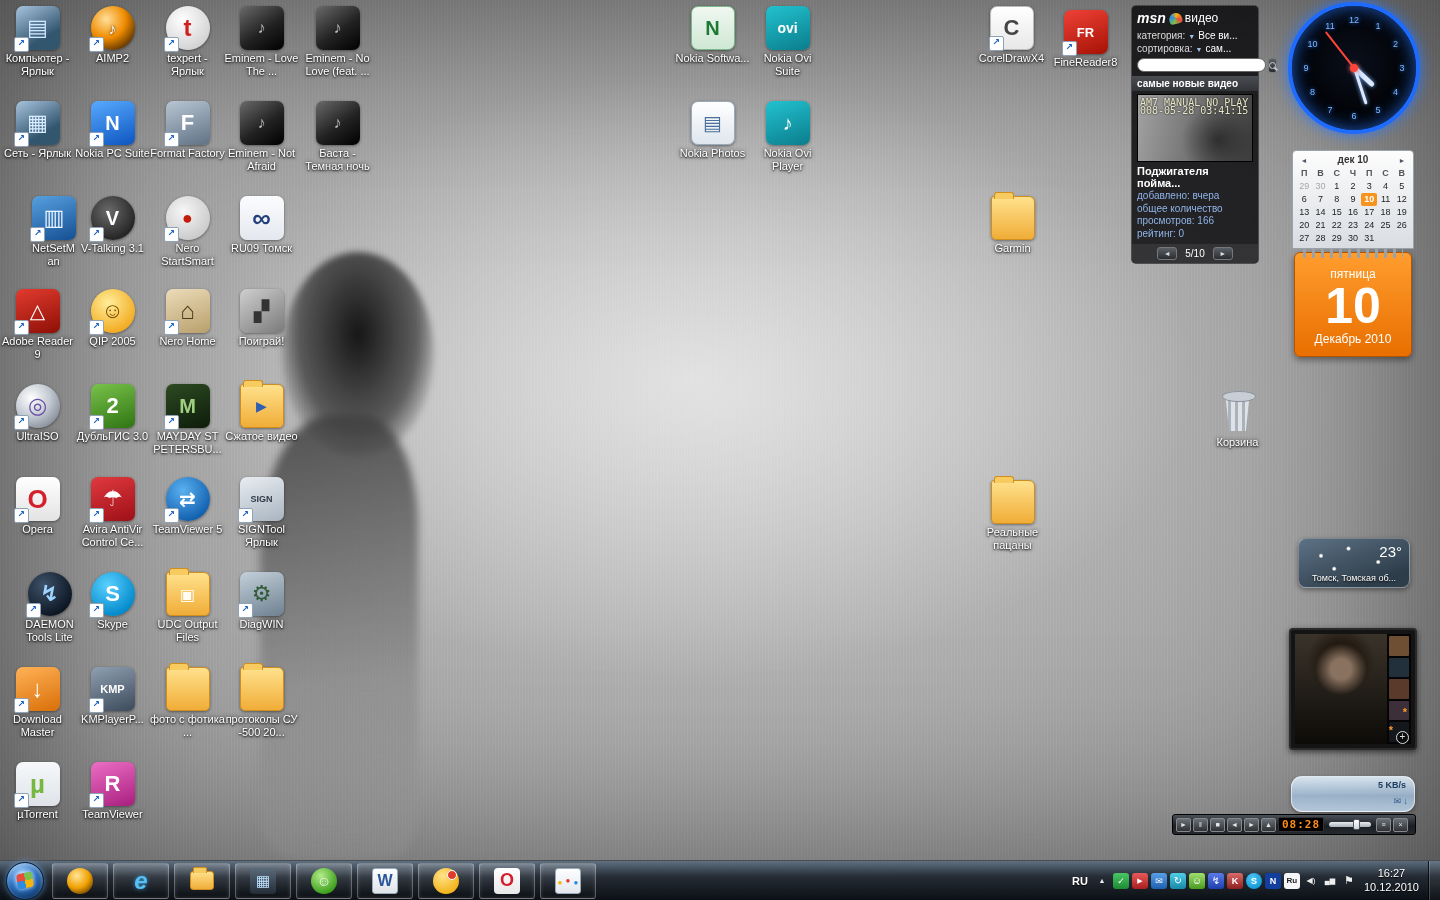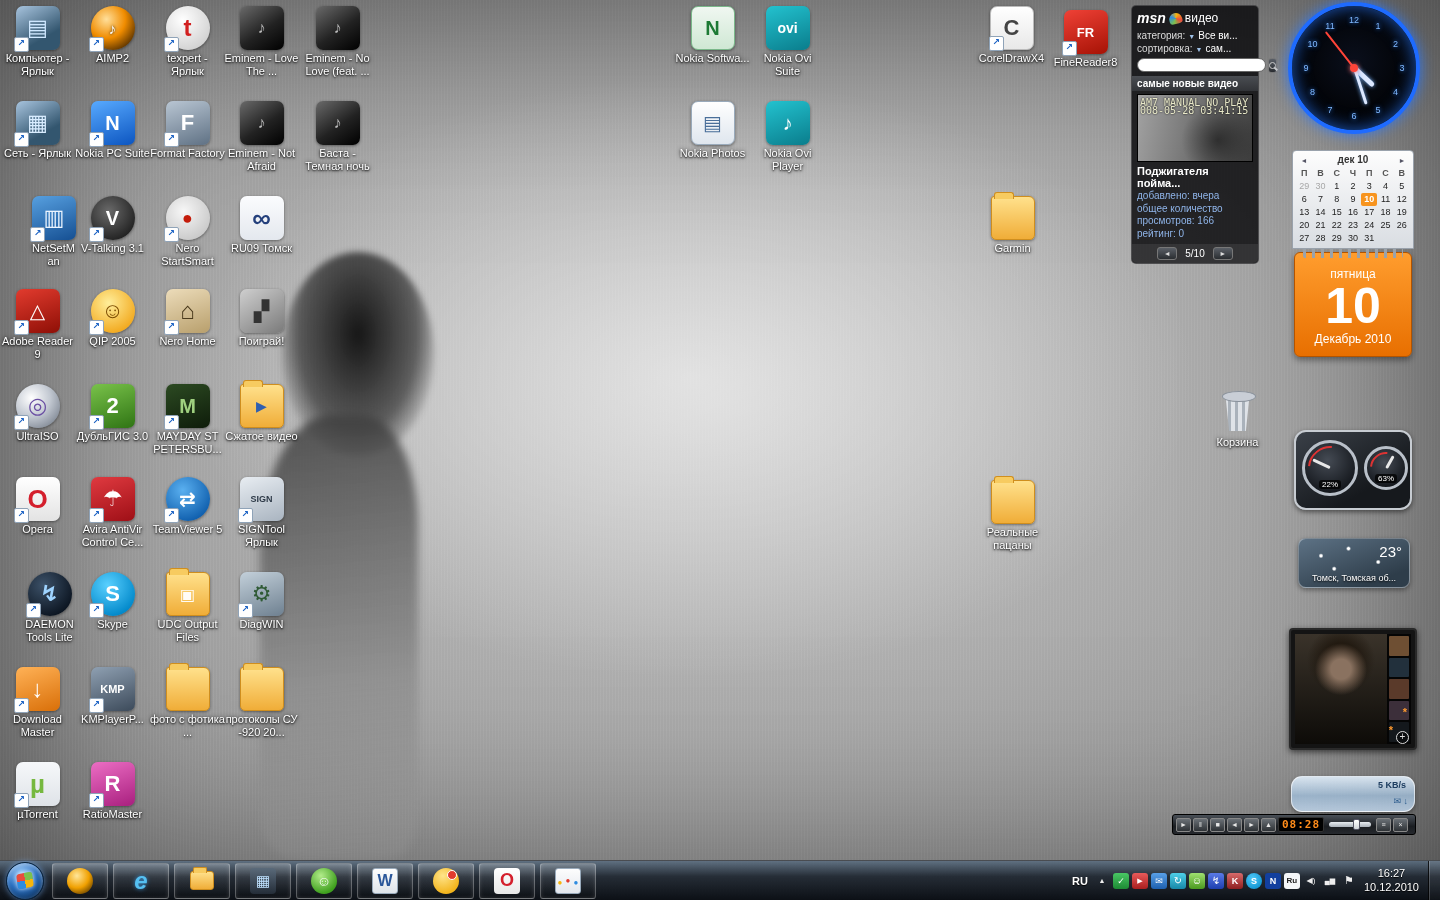--- a/index.html
+++ b/index.html
@@ -378,29 +378,29 @@
       <div class="desk-icon shortcut" style="left: 75px; top: 667px;">
         <div class="icon-img ik-kmplayer"></div>
         <div class="icon-label">KMPlayerP...</div>
       </div>
       <div class="desk-icon" style="left: 150px; top: 667px;">
         <div class="icon-img ik-folder"></div>
         <div class="icon-label">фото с фотика ...</div>
       </div>
       <div class="desk-icon" style="left: 224px; top: 667px;">
         <div class="icon-img ik-folder"></div>
-        <div class="icon-label">протоколы СУ -920 20...</div>
+        <div class="icon-label">протоколы СУ -500 20...</div>
       </div>
       <div class="desk-icon shortcut" style="left: 0px; top: 762px;">
         <div class="icon-img ik-utorrent"></div>
         <div class="icon-label">µTorrent</div>
       </div>
       <div class="desk-icon shortcut" style="left: 75px; top: 762px;">
         <div class="icon-img ik-ratiomaster"></div>
-        <div class="icon-label">RatioMaster</div>
+        <div class="icon-label">TeamViewer</div>
       </div>
       <div class="desk-icon" style="left: 675px; top: 6px;">
         <div class="icon-img ik-nokiasw"></div>
         <div class="icon-label">Nokia Softwa...</div>
       </div>
       <div class="desk-icon" style="left: 750px; top: 6px;">
         <div class="icon-img ik-ovi"></div>
         <div class="icon-label">Nokia Ovi Suite</div>
       </div>
       <div class="desk-icon" style="left: 675px; top: 101px; text-align: center;">
@@ -548,30 +548,20 @@
         </div>
     </div>
     <div class="cal-bottom">
       <div class="cal-coils"></div>
       <div class="cal-weekday">пятница</div>
       <div class="cal-big">10</div>
       <div class="cal-monthyear">Декабрь 2010</div>
     </div>
   </div>
 
-  <div class="gadget cpu">
-    <div class="gauge big">
-      <span class="needle"></span>
-      <span class="gauge-label">22%</span>
-    </div>
-    <div class="gauge small">
-      <span class="needle"></span>
-      <span class="gauge-label">63%</span>
-    </div>
-  </div>
 
   <div class="gadget weather">
     <div class="weather-temp">23°</div>
     <div class="weather-loc">Томск, Томская об...</div>
   </div>
 
   <div class="gadget slideshow">
     <div class="ss-img"></div>
     <div class="ss-strip">
       <div class="film-frame ff1"></div>

